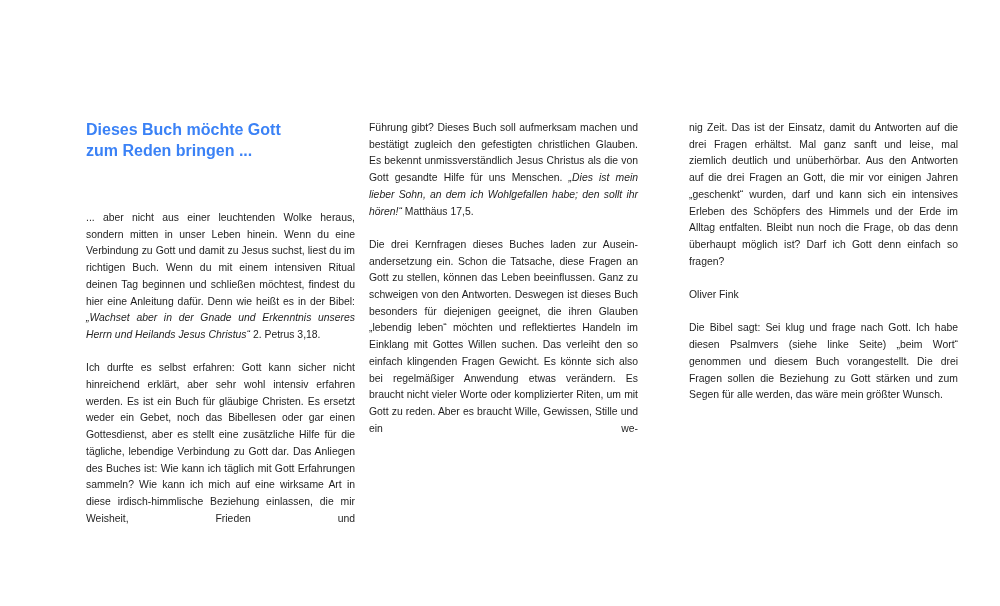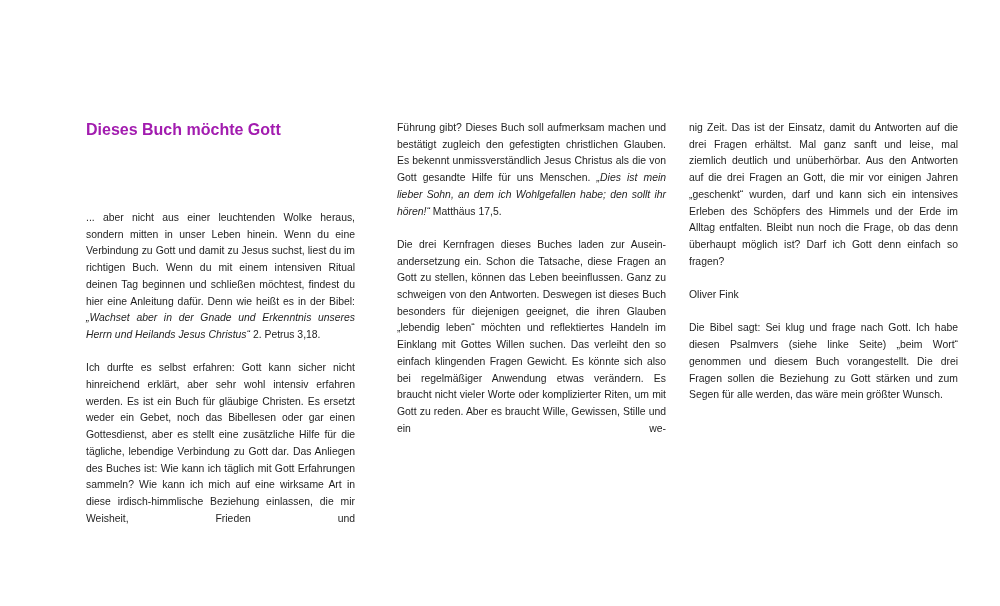--- a/index.html
+++ b/index.html
@@ -1,33 +1,34 @@
 <!DOCTYPE html>
 <html><head>
 <meta charset="utf-8">
 <style>
   html, body { margin: 0; padding: 0; background: #ffffff; }
   body { width: 1000px; height: 606px; position: relative; overflow: hidden;
          font-family: "Liberation Sans", sans-serif; color: #1e1e1e; }
   .title { position: absolute; left: 86px; top: 119px; width: 280px;
-           font-size: 16px; font-weight: bold; color: #a21caf; line-height: 21px; margin: 0; }
+           font-size: 16px; font-weight: bold; color: #3b82f6; line-height: 21px; margin: 0; }
   .col { position: absolute; top: 0; width: 269px; font-size: 10.4px; line-height: 16.7px;
          text-align: justify; hyphens: manual; }
   .col p { margin: 0 0 16.7px 0; }
   .c1 { left: 86px; top: 210px; }
-  .c2 { left: 369px; top: 120px; margin-left: 28px; }
+  .c2 { left: 369px; top: 120px; }
   .c3 { left: 689px; top: 120px; }
   .it { font-style: italic; }
   .last { text-align-last: justify; }
 </style>
 </head>
 <body>
 
 <h1 class="title">
   <span>Dieses Buch möchte Gott</span><br>
+  <span>zum Reden bringen ...</span>
 </h1>
 
 <div class="col c1">
   <p><span>... aber nicht aus einer leuchtenden Wolke heraus, sondern mitten in unser Leben hinein. Wenn du eine Verbindung zu Gott und damit zu Jesus suchst, liest du im richtigen Buch. Wenn du mit einem intensiven Ritual deinen Tag beginnen und schließen möchtest, findest du hier eine Anleitung dafür. Denn wie heißt es in der Bibel: </span><span class="it">„Wachset aber in der Gnade und Er­kenntnis unseres Herrn und Heilands Jesus Christus“</span><span> 2. Petrus 3,18.</span></p>
   <p class="last">Ich durfte es selbst erfahren: Gott kann sicher nicht hinreichend erklärt, aber sehr wohl intensiv erfahren werden. Es ist ein Buch für gläubige Christen. Es er­setzt weder ein Gebet, noch das Bibellesen oder gar einen Gottesdienst, aber es stellt eine zusätzliche Hil­fe für die tägliche, lebendige Verbindung zu Gott dar. Das Anliegen des Buches ist: Wie kann ich täglich mit Gott Erfahrungen sammeln? Wie kann ich mich auf eine wirksame Art in diese irdisch-himmlische Be­ziehung einlassen, die mir Weisheit, Frieden und</p>
 </div>
 
 <div class="col c2">
   <p><span>Führung gibt? Dieses Buch soll aufmerksam machen und bestätigt zugleich den gefestigten christlichen Glauben. Es bekennt unmissverständlich Jesus Chris­tus als die von Gott gesandte Hilfe für uns Menschen. </span><span class="it">„Dies ist mein lieber Sohn, an dem ich Wohlgefallen habe; den sollt ihr hören!“</span><span> Matthäus 17,5.</span></p>
   <p class="last">Die drei Kernfragen dieses Buches laden zur Ausein­andersetzung ein. Schon die Tatsache, diese Fragen an Gott zu stellen, können das Leben beeinflussen. Ganz zu schweigen von den Antworten. Deswegen ist dieses Buch besonders für diejenigen geeignet, die ihren Glauben „lebendig leben“ möchten und reflektiertes Handeln im Einklang mit Gottes Willen suchen. Das verleiht den so einfach klingenden Fra­gen Gewicht. Es könnte sich also bei regelmäßiger Anwendung etwas verändern. Es braucht nicht vieler Worte oder komplizierter Riten, um mit Gott zu reden. Aber es braucht Wille, Gewissen, Stille und ein we-</p>

